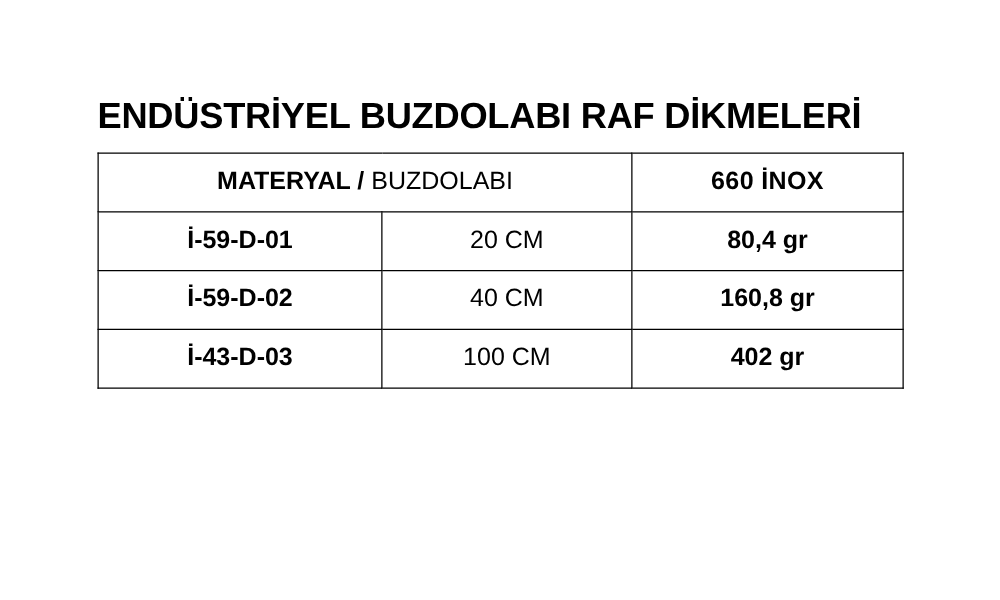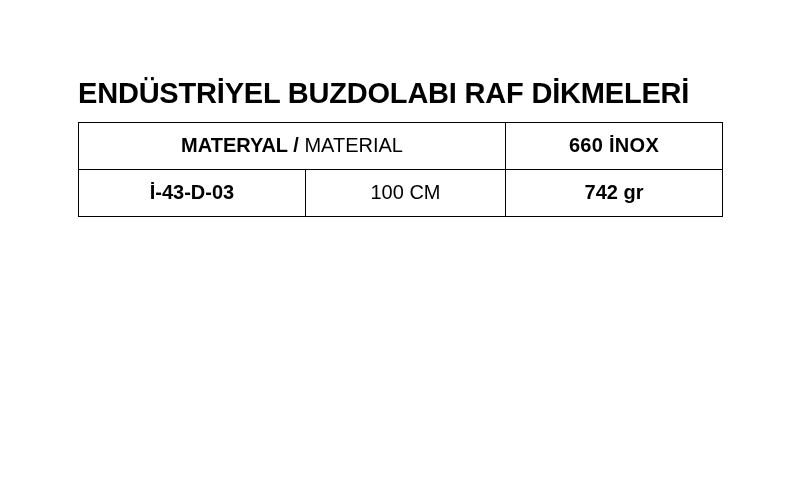--- a/index.html
+++ b/index.html
@@ -93,27 +93,37 @@
 
   <table class="spec">
     <colgroup>
       <col class="col-a">
       <col class="col-b">
       <col class="col-c">
     </colgroup>
     <tbody>
       <tr>
         <td class="material-cell" colspan="2">
-          <span class="bold">MATERYAL</span><span class="bold"> / </span><span class="light">MATERIAL</span>
+          <span class="bold">MATERYAL</span><span class="bold"> / </span><span class="light">BUZDOLABI</span>
         </td>
         <td class="inox-cell">660 İNOX</td>
       </tr>
 
 
       <tr>
+        <td class="code-cell">İ-59-D-01</td>
+        <td class="len-cell">20 CM</td>
+        <td class="wt-cell">80,4 gr</td>
+      </tr>
+      <tr>
+        <td class="code-cell">İ-59-D-02</td>
+        <td class="len-cell">40 CM</td>
+        <td class="wt-cell">160,8 gr</td>
+      </tr>
+      <tr>
         <td class="code-cell">İ-43-D-03</td>
         <td class="len-cell">100 CM</td>
-        <td class="wt-cell">742 gr</td>
+        <td class="wt-cell">402 gr</td>
       </tr>
     </tbody>
   </table>
 
 </div>
 
 </body></html>

